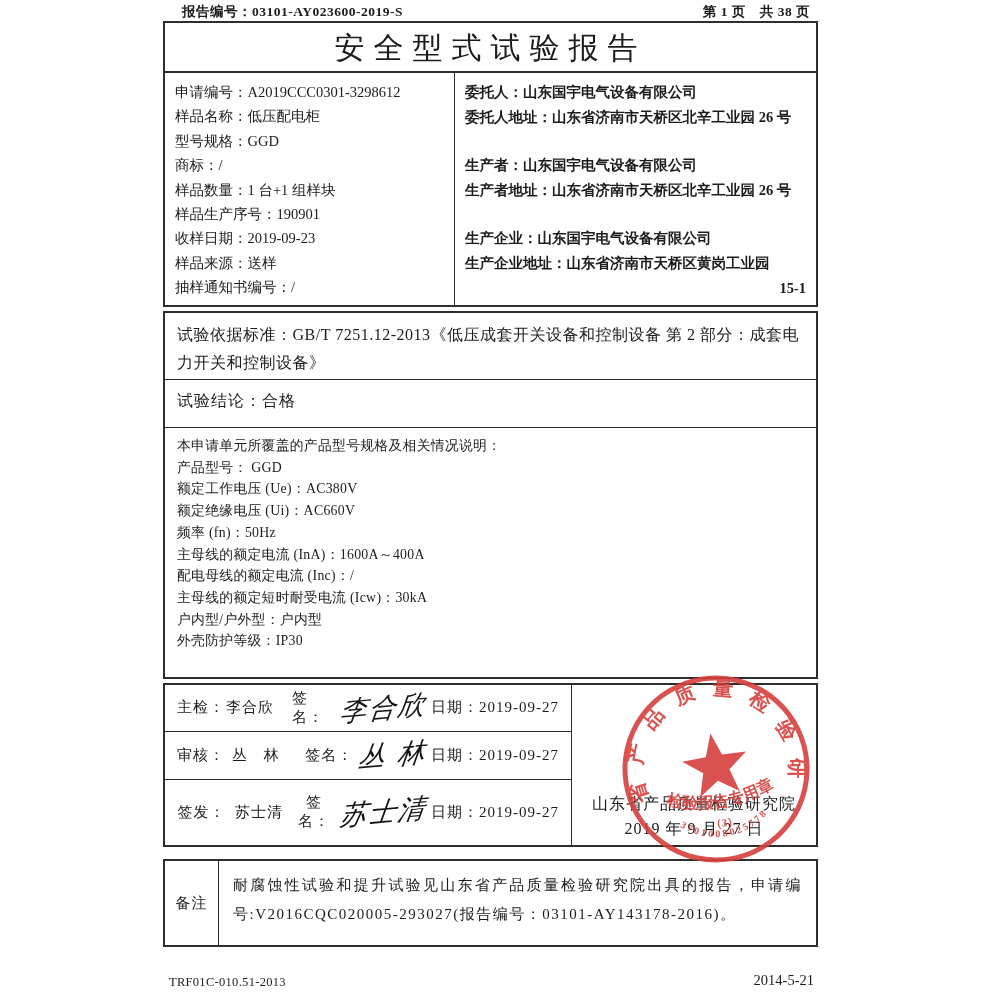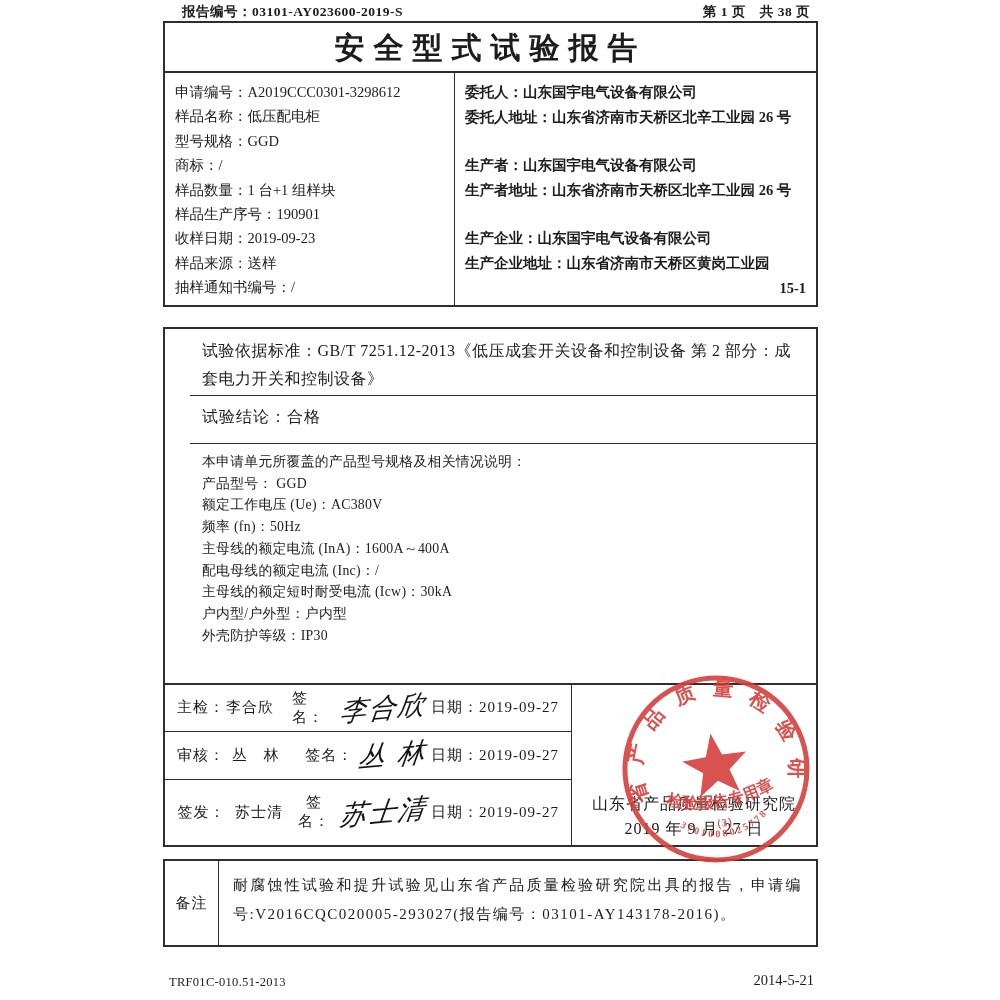--- a/index.html
+++ b/index.html
@@ -6,31 +6,31 @@
   body{
     width:1000px;height:1000px;position:relative;background:#ffffff;
     color:#1c1c1c;font-family:"Liberation Serif","DejaVu Serif",serif;
     -webkit-font-smoothing:antialiased;
   }
   .sheet{position:absolute;left:163px;top:0;width:655px;height:1000px;}
   .hdr{position:absolute;top:3px;left:19px;right:8px;display:flex;justify-content:space-between;
        font-weight:bold;font-size:13.5px;letter-spacing:.5px;}
   .box{position:absolute;left:0;width:655px;border:2px solid #2e2e2e;box-sizing:border-box;background:#fff;}
   .title-box{top:21px;height:55px;display:flex;align-items:center;justify-content:center;
-       font-size:30px;font-weight:bold;letter-spacing:9px;}
+       font-size:30px;font-weight:normal;letter-spacing:9px;}
   
   .info{top:71px;height:236px;display:flex;}
   .info-left{width:289px;box-sizing:border-box;padding:7px 10px;font-size:14.5px;line-height:24.4px;white-space:nowrap;}
   .info-right{flex:1;border-left:1.5px solid #2e2e2e;box-sizing:border-box;padding:7px 10px;
        font-size:14.5px;line-height:25px;font-weight:bold;}
   .grp{margin-bottom:23px;}
   .grp:last-child{margin-bottom:0;}
   .addr2{padding-left:188px;text-align:right;}
   
-  .mid{top:327px;height:368px;padding-left:25px;}
+  .mid{top:311px;height:368px;}
   .std{height:67px;box-sizing:border-box;border-bottom:1.5px solid #2e2e2e;padding:8px 12px;
        font-size:16px;line-height:28px;letter-spacing:.5px;}
   .concl{height:48px;box-sizing:border-box;border-bottom:1.5px solid #2e2e2e;padding:11px 12px;
        font-size:16px;letter-spacing:1px;}
   .prod{box-sizing:border-box;padding:7px 12px;font-size:13.8px;line-height:21.7px;letter-spacing:.3px;}
   
   .sig{top:683px;height:164px;display:flex;}
   .sig-left{width:407px;border-right:1.5px solid #2e2e2e;box-sizing:border-box;display:flex;flex-direction:column;}
   .sig-row{display:flex;align-items:center;box-sizing:border-box;padding:0 12px;font-size:15px;
        border-bottom:1.5px solid #2e2e2e;letter-spacing:1px;}
@@ -101,20 +101,21 @@
     <div class="std">
       <span>试验依据标准：</span><span>GB/T 7251.12-2013《低压成套开关设备和控制设备  第 2 部分：成套电力开关和控制设备》</span>
     </div>
     <div class="concl">
       <span>试验结论：</span><span>合格</span>
     </div>
     <div class="prod">
       <div>本申请单元所覆盖的产品型号规格及相关情况说明：</div>
       <div>产品型号：  GGD</div>
       <div>额定工作电压 (Ue)：AC380V</div>
+      <div>额定绝缘电压 (Ui)：AC660V</div>
       <div>频率 (fn)：50Hz</div>
       <div>主母线的额定电流 (InA)：1600A～400A</div>
       <div>配电母线的额定电流 (Inc)：/</div>
       <div>主母线的额定短时耐受电流 (Icw)：30kA</div>
       <div>户内型/户外型：户内型</div>
       <div>外壳防护等级：IP30</div>
     </div>
   </div>
 
   <div class="box sig">

